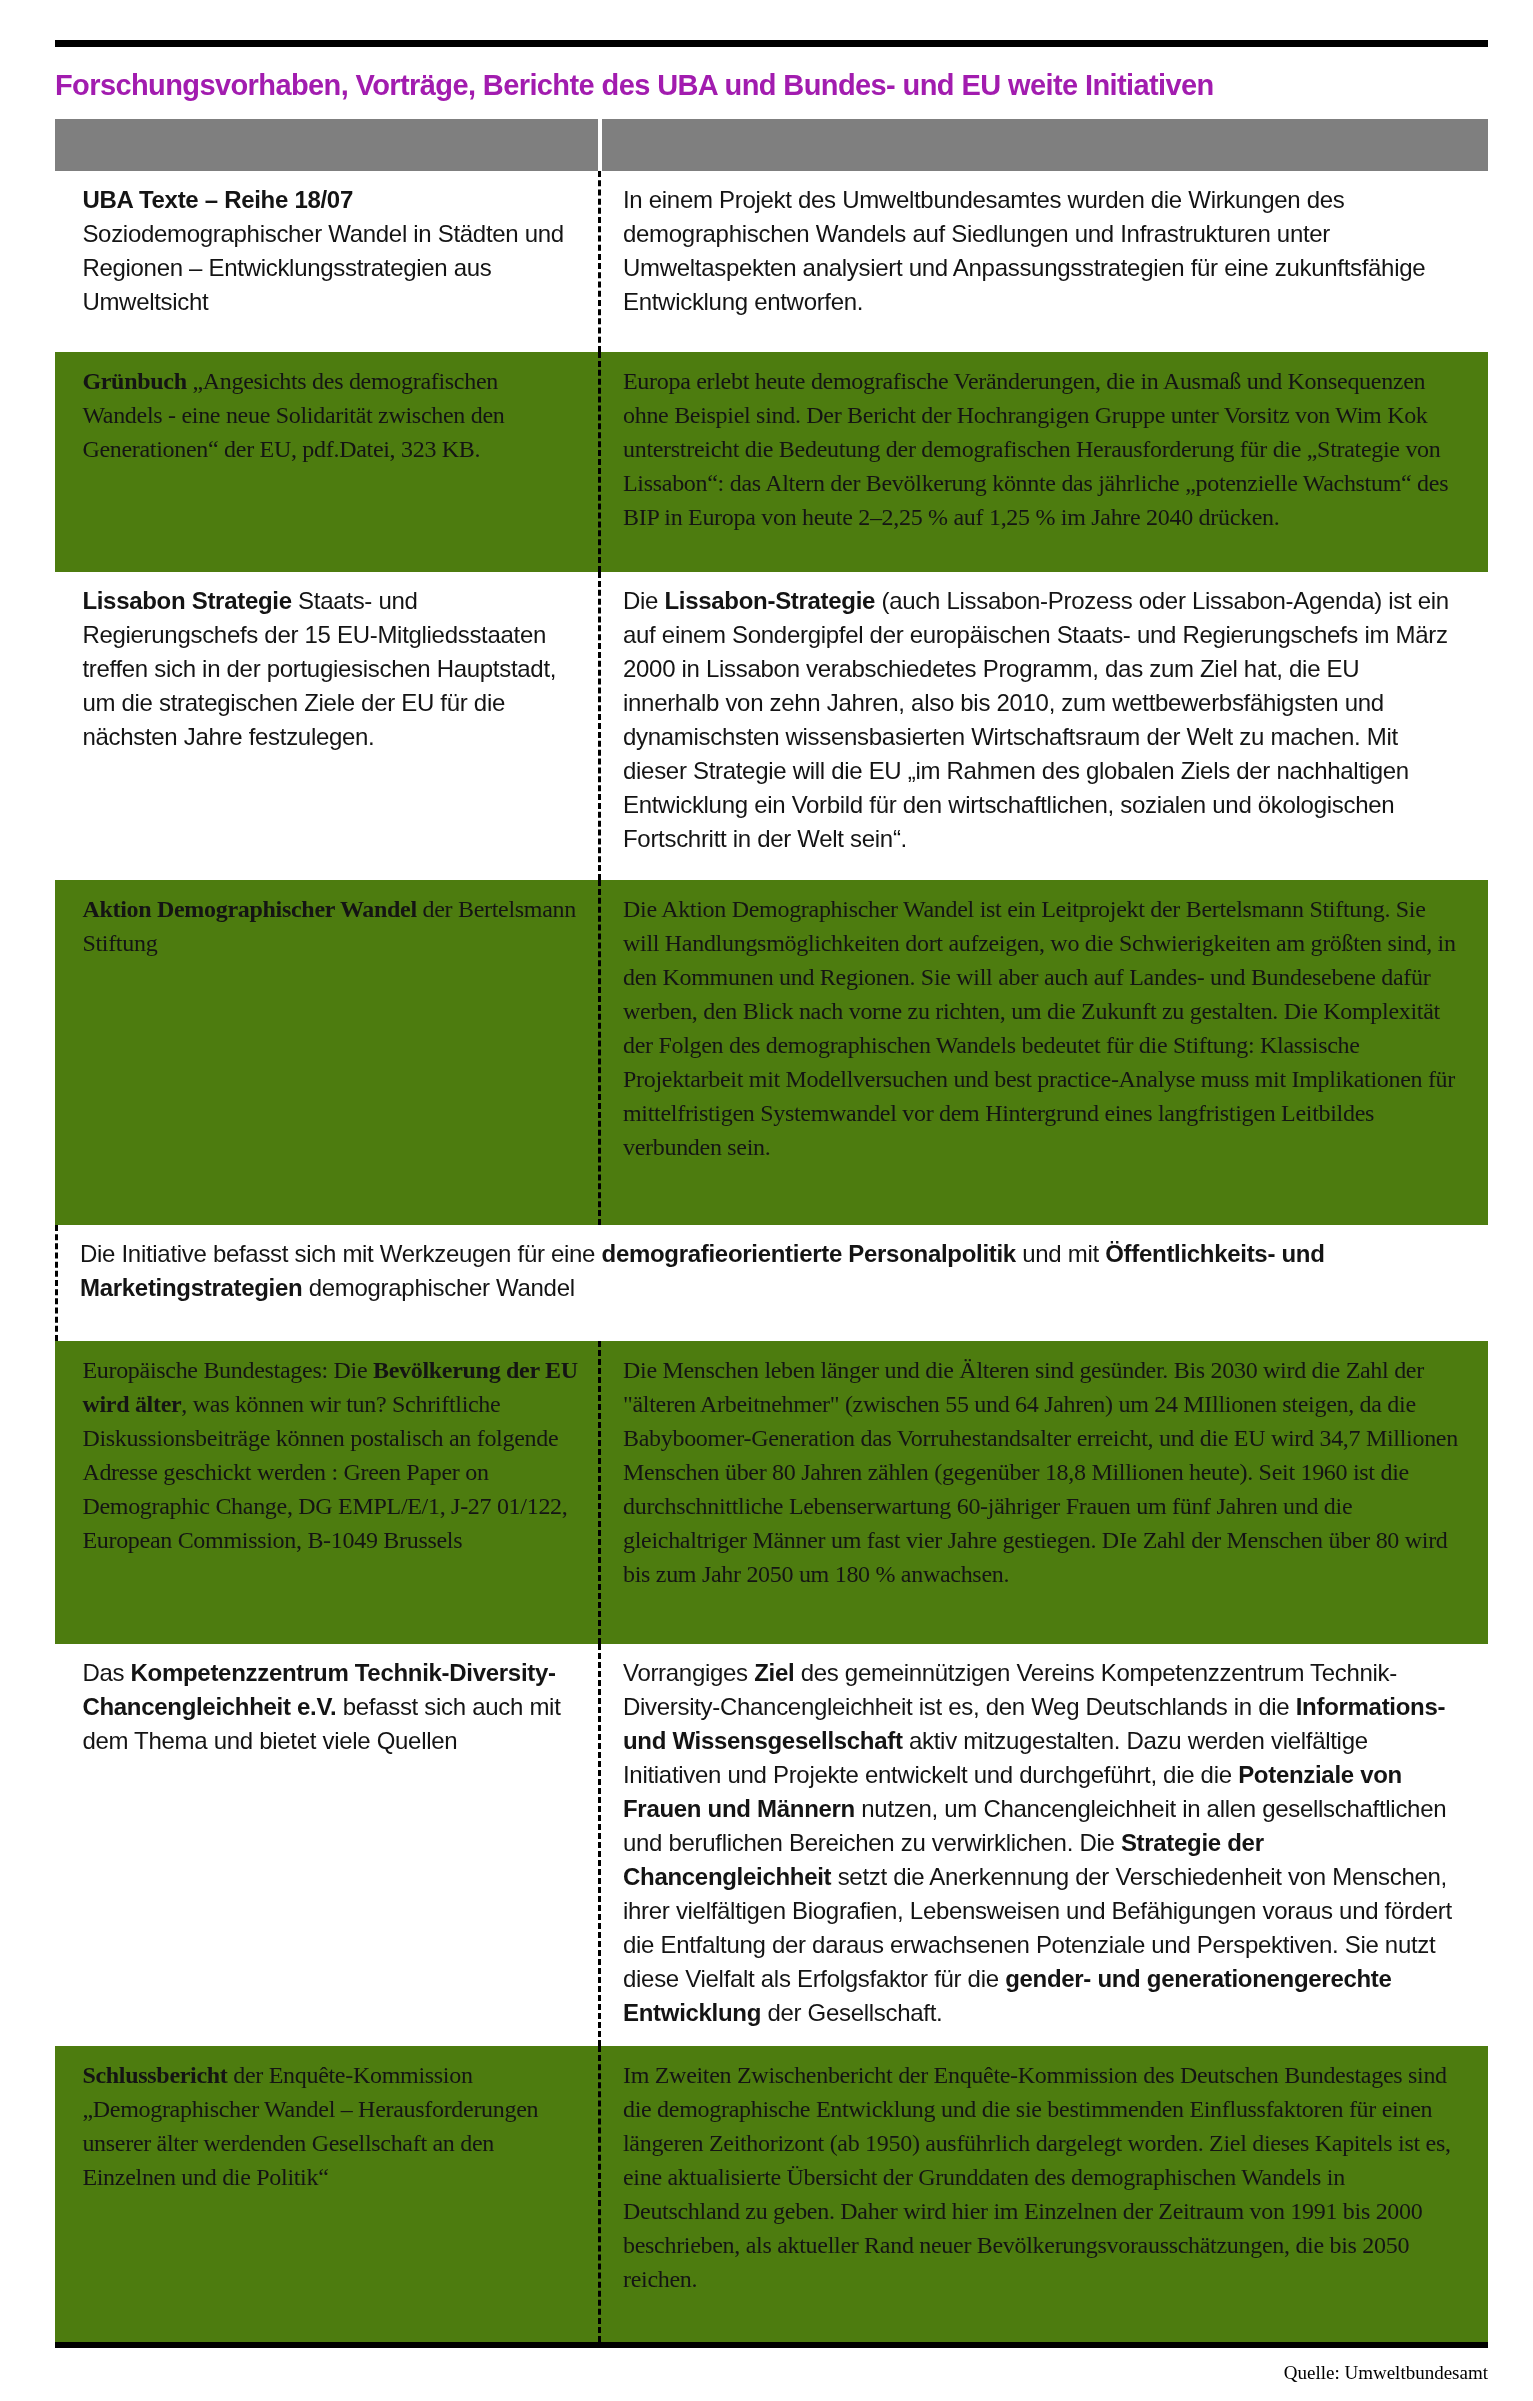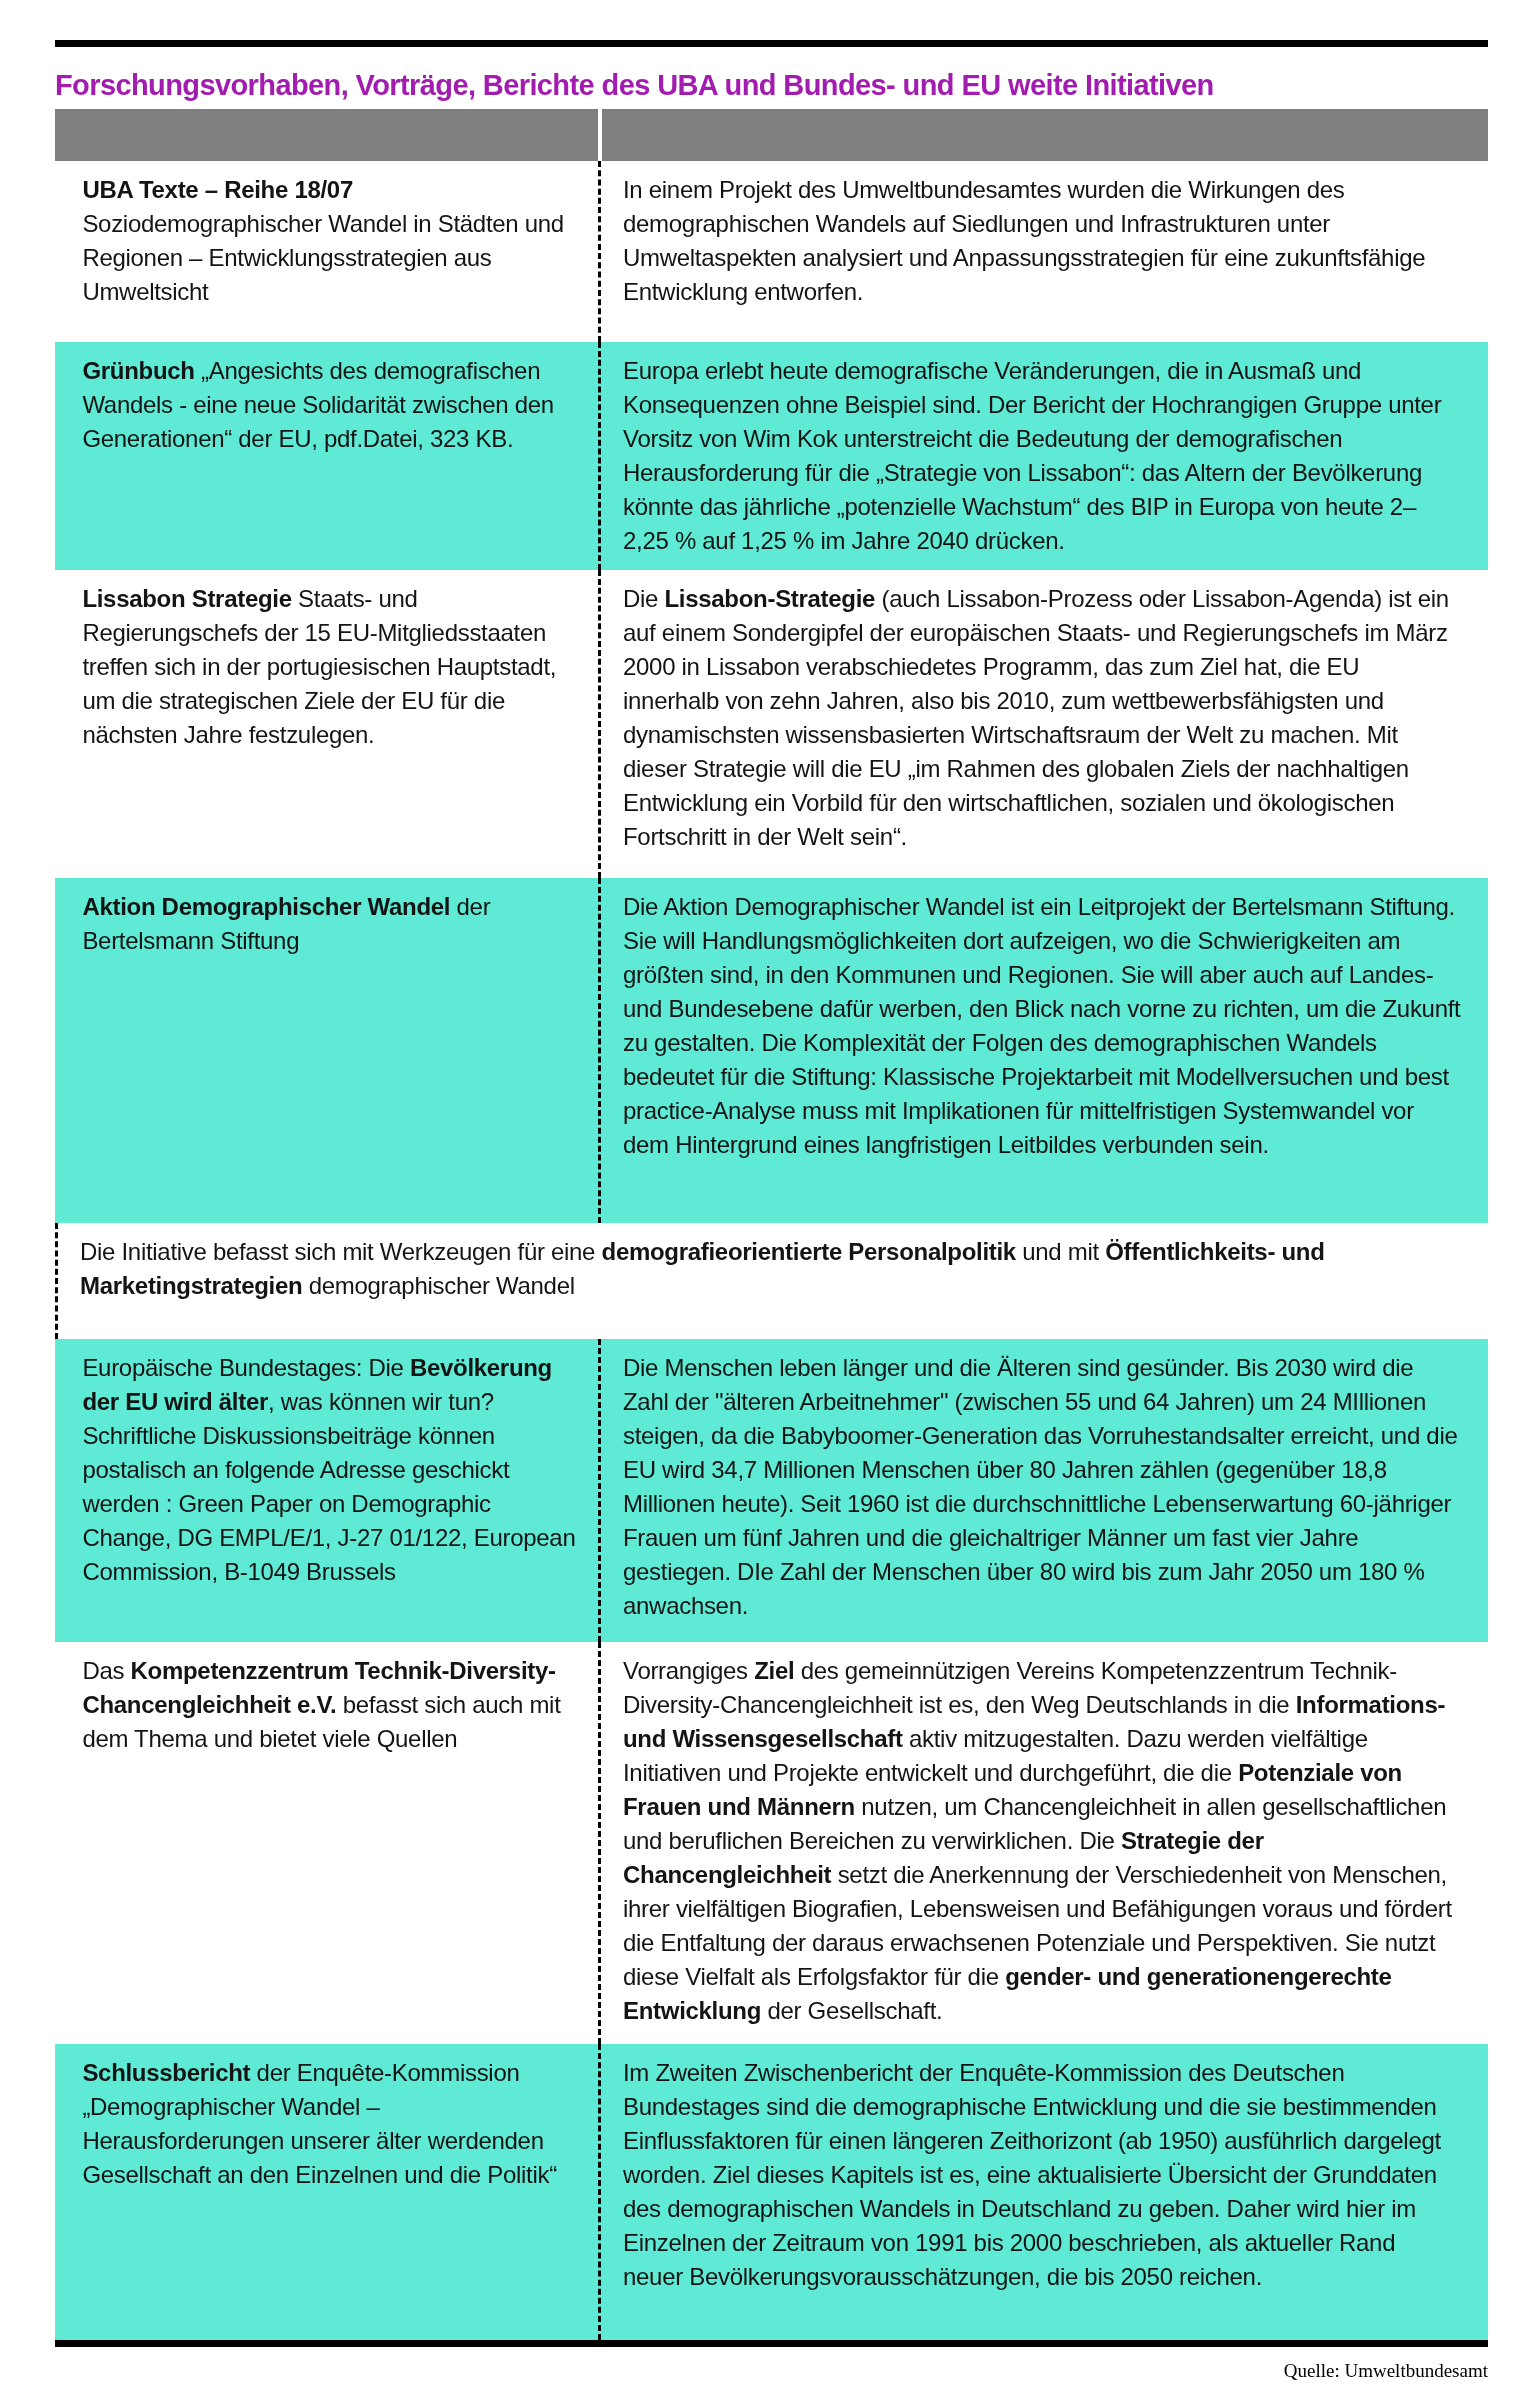--- a/index.html
+++ b/index.html
@@ -8,27 +8,27 @@
     font-family:"Liberation Sans","DejaVu Sans",sans-serif;
     color:#141414;
   }
   .content{margin-left:55px;margin-right:46px;}
   .rule{background:#000;height:6.7px;}
   .rule.top{margin-top:40px;}
   .page-title{
     font-size:29px;font-weight:bold;letter-spacing:-0.6px;
     margin:21px 0 0 0;line-height:34px;color:#a21caf;
   }
-  .doc-table{margin-top:7px;}
+  .doc-table{margin-top:17px;}
   .header-band{display:flex;height:52px;}
   .hcell{background:#7f7f7f;}
   .hcell.left{width:543px;}
   .hcell.right{flex:1;border-left:4.3px solid #fff;}
   .row{display:flex;}
-  .row.shaded .cell{background:#5eead4;}
+  .row.shaded .cell{background:#4d7c0f;font-family:Liberation Serif, serif;}
   .cell{
     font-size:24px;line-height:34px;letter-spacing:-0.3px;
     white-space:pre-wrap;box-sizing:border-box;
   }
   .cell.left{width:543px;padding:12.2px 18.3px 12.2px 27.4px;}
   .cell.right{flex:1;border-left:3px dashed #000;padding:12.2px 27.4px 12.2px 22px;}
   .b{font-weight:bold;}
   .row-1{min-height:181px}
   .row-2{min-height:220px}
   .row-3{min-height:308px}

